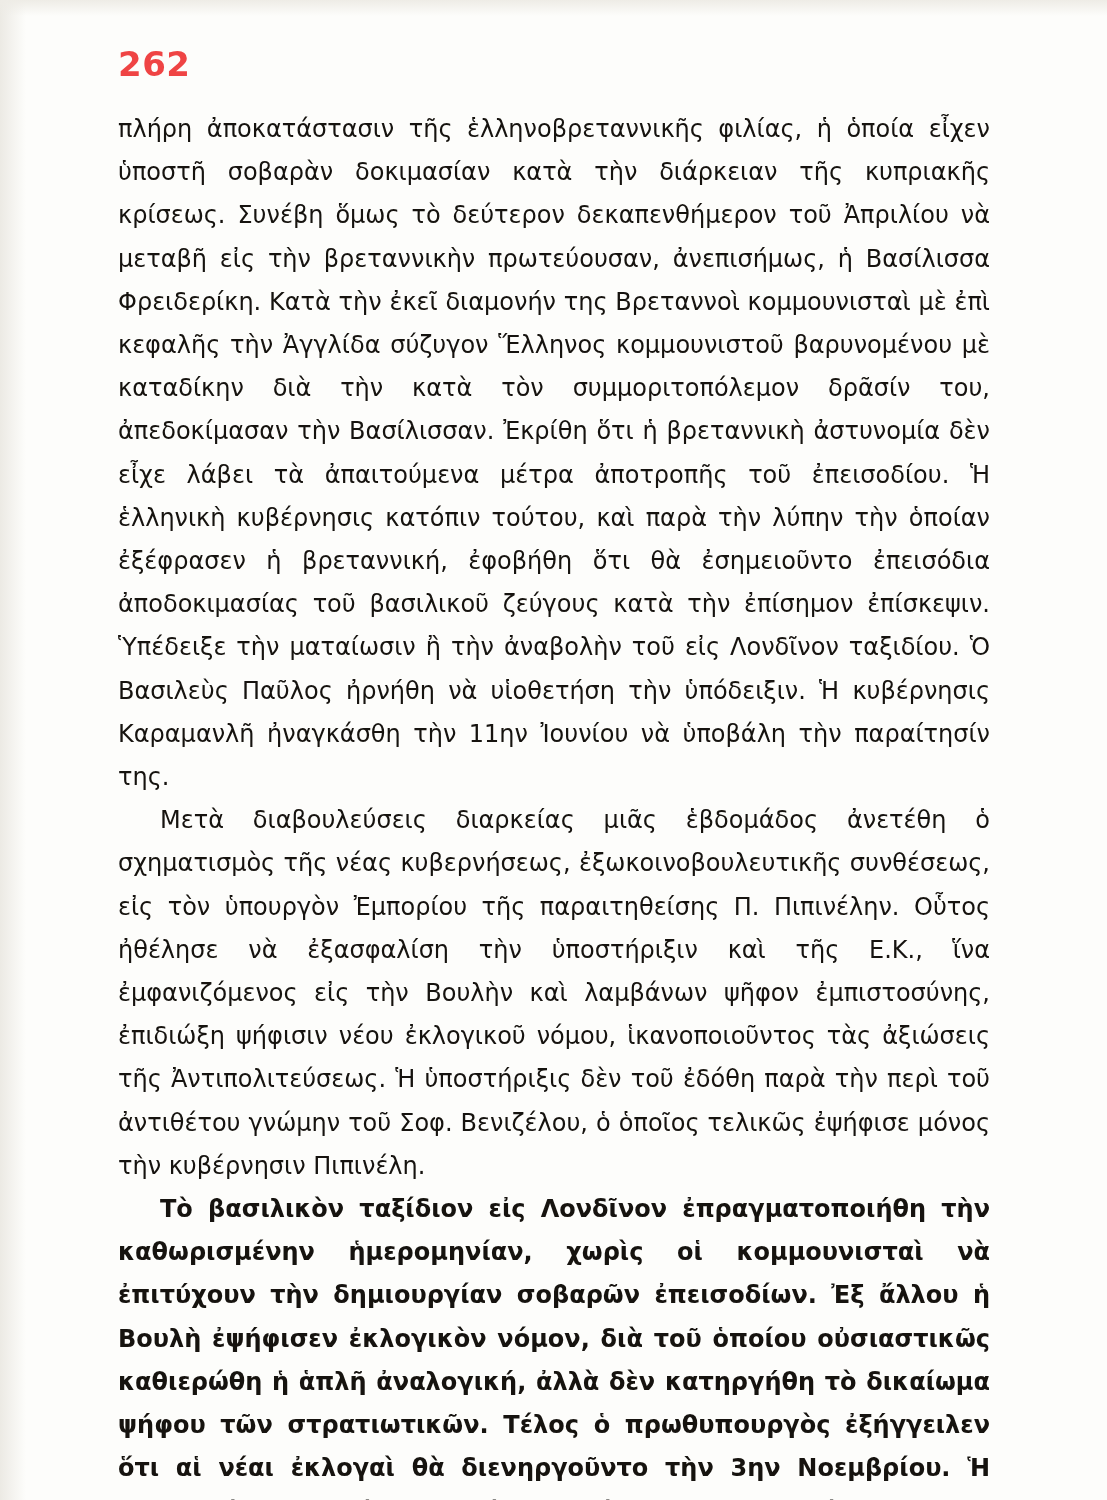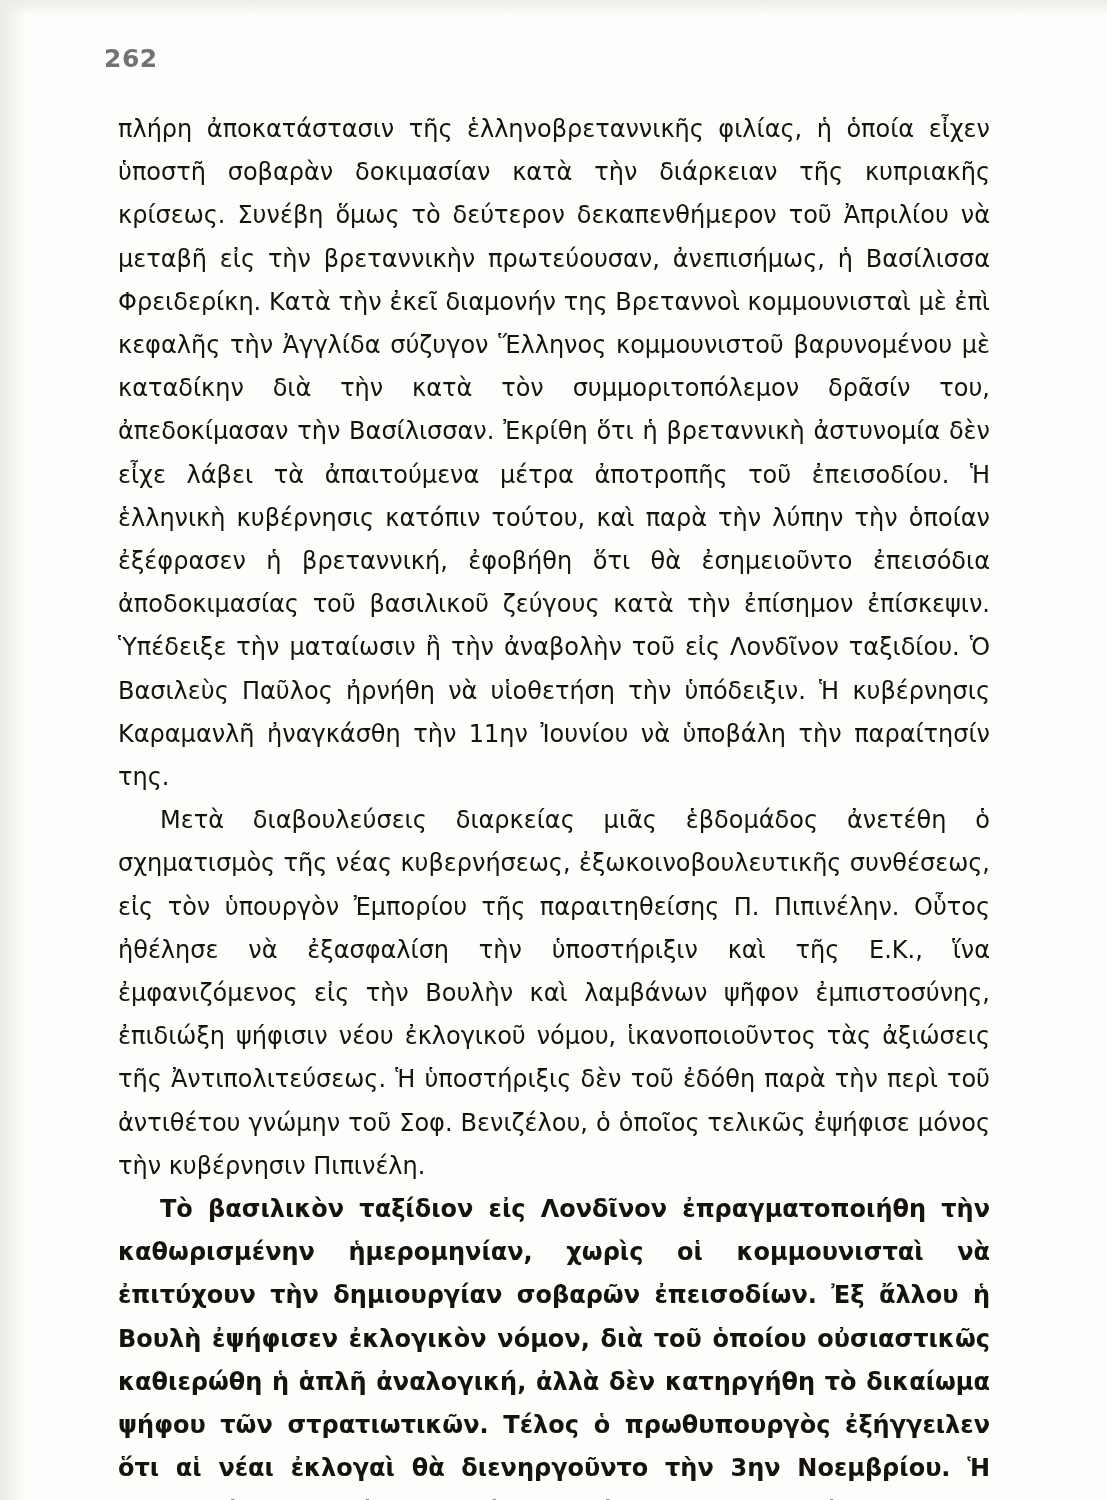--- a/index.html
+++ b/index.html
@@ -14,26 +14,26 @@
     overflow: hidden;
     font-family: "DejaVu Sans", sans-serif;
   }
   .page {
     position: absolute;
     inset: 0;
     background: #fdfdfb;
   }
   .page-number {
     position: absolute;
-    left: 104px;
+    left: 118px;
     top: 44px;
     font-family: "DejaVu Sans", sans-serif;
-    font-size: 25px;
+    font-size: 34px;
     font-weight: bold;
-    color: #737373;
+    color: #ef4444;
     letter-spacing: 0.5px;
   }
   .body-text {
     position: absolute;
     left: 118px;
     top: 108px;
     width: 872px;
     font-family: "DejaVu Sans", sans-serif;
     font-size: 24px;
     line-height: 43.2px;

